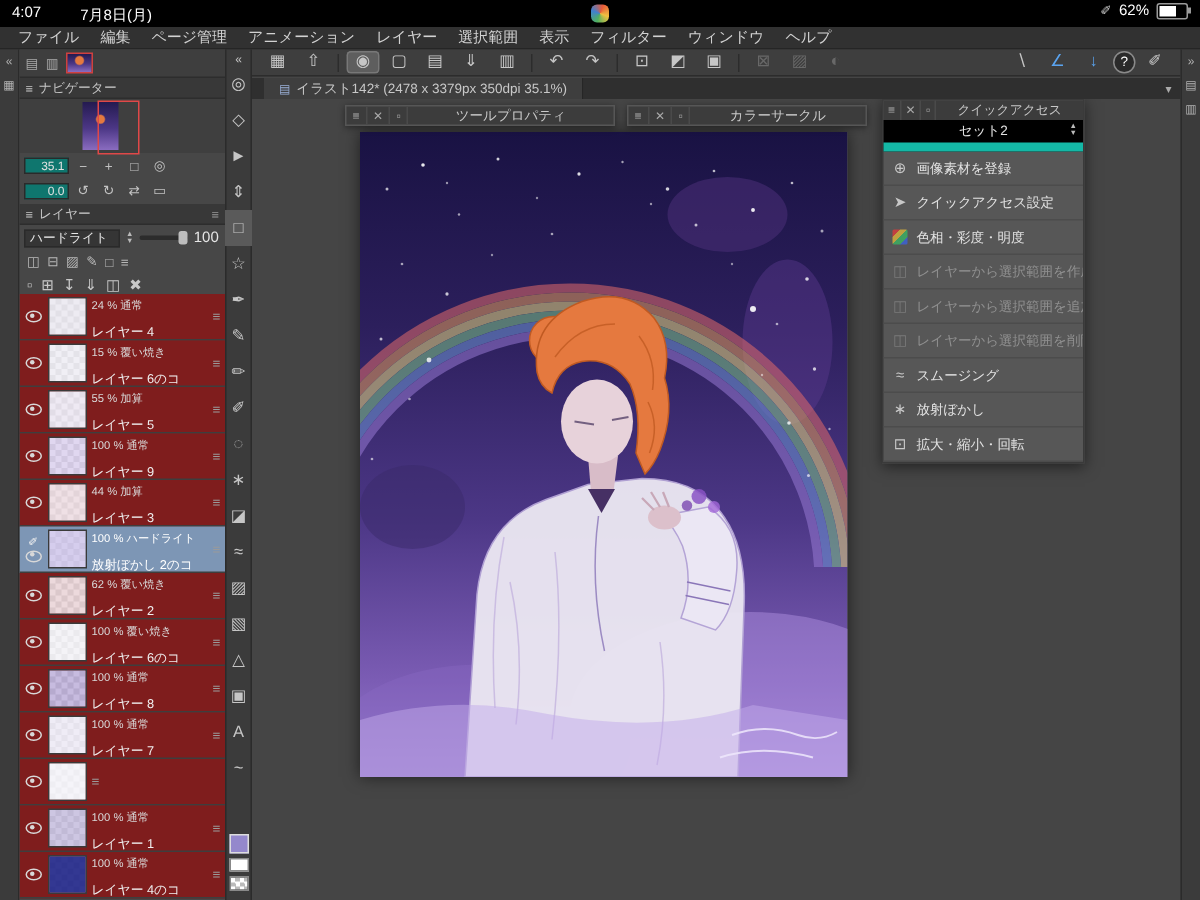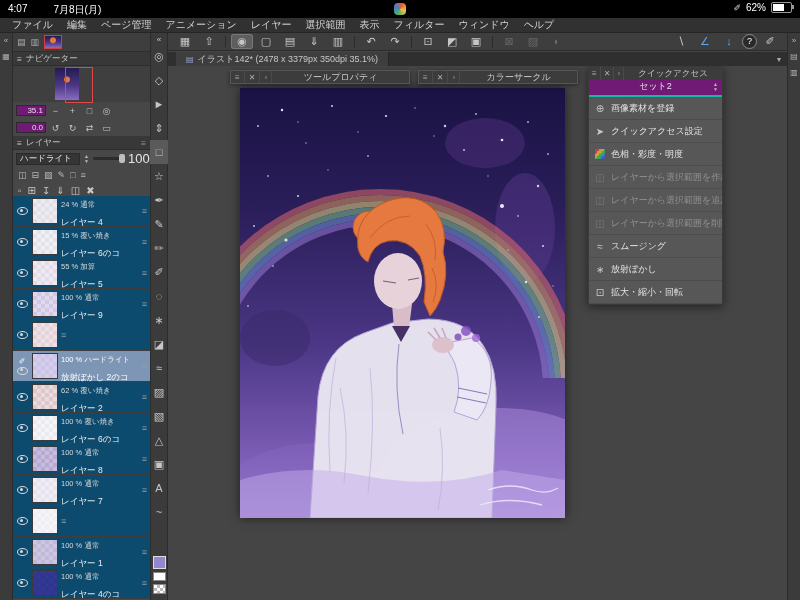--- a/index.html
+++ b/index.html
@@ -42,36 +42,36 @@
   .ptab-thumb{width:18px;height:14px;border:1px solid #d04040;box-sizing:border-box}
   .phead{height:13px;background:#383838;border-bottom:1px solid #2d2d2d;display:flex;align-items:center;gap:4px;
          padding:0 4px;font-size:8.5px;color:#c6c6c6}
   .phead .sp{margin-left:auto;color:#999}
   .mini{background:radial-gradient(circle at 50% 36%,#e5793f 0 2.5px,rgba(0,0,0,0) 3.5px),
              linear-gradient(180deg,#241a50 0%,#4c3786 55%,#8a6cc0 100%)}
   .nav-view{height:36px;background:#3f3f3f;position:relative}
   .nav-thumb{position:absolute;left:42px;top:2px;width:24px;height:32px}
   .nav-frame{position:absolute;left:52px;top:1px;width:26px;height:34px;border:1px solid #e04848}
   .nav-ctl{height:17px;display:flex;align-items:center;gap:2px;padding:0 3px;color:#c2c2c2}
-  .nav-val{width:30px;height:11px;background:#701a75;border:1px solid #2a2a2a;font-size:8px;color:#e2e2e2;
+  .nav-val{width:30px;height:11px;background:#0f766e;border:1px solid #2a2a2a;font-size:8px;color:#e2e2e2;
            display:flex;align-items:center;justify-content:flex-end;padding-right:2px;box-sizing:border-box}
   .nci{width:15px;text-align:center;font-size:9px}
   .blendrow{height:17px;display:flex;align-items:center;gap:3px;padding:0 3px}
   .blend-select{width:64px;height:12px;background:#353535;border:1px solid #2a2a2a;font-size:8.5px;color:#e6e6e6;
                 display:flex;align-items:center;padding:0 3px;box-sizing:border-box;white-space:nowrap;overflow:hidden}
   .spin{font-size:5px;width:7px;line-height:5px;color:#bbb;word-break:break-all;text-align:center}
   .oslider{flex:1;height:3px;background:#2c2c2c;border-radius:2px;position:relative}
   .oslider i{position:absolute;right:0;top:-3px;width:6px;height:9px;background:#bdbdbd;border-radius:2px}
-  .oval{font-size:13px;color:#e6e6e6;width:19px;text-align:center}
+  .oval{font-size:10px;color:#e6e6e6;width:19px;text-align:center}
   .lockrow{height:15px;display:flex;align-items:center;gap:5px;padding:0 5px;font-size:9px;color:#b8b8b8}
   .cmdrow{height:17px;display:flex;align-items:center;gap:6px;padding:0 5px;font-size:10px;color:#c8c8c8;border-bottom:1px solid #3a3a3a}
   
   .layers{position:absolute;left:0;right:0;top:163px;bottom:0;background:#484848}
   .lrow{height:31px;display:flex;align-items:center;gap:3px;padding:0 2px;border-bottom:1px solid #3e3e3e;
-        box-sizing:border-box;background:#0c4a6e}
+        box-sizing:border-box;background:#7f1d1d}
   .lrow.selected{background:#7d96b5}
   .lgut{width:14px;display:flex;flex-direction:column;align-items:center;gap:1px;flex:none}
   .eye{width:9px;height:6px;border:1px solid #d8d8d8;border-radius:50%;position:relative}
   .eye::after{content:'';position:absolute;left:2px;top:.5px;width:3px;height:3px;background:#d8d8d8;border-radius:50%}
   .penmark{font-size:8px;color:#f0f0f0;line-height:8px}
   .lthumb{width:26px;height:26px;position:relative;flex:none;border:1px solid #3a3a3a;box-sizing:border-box;
           background:repeating-conic-gradient(#c8c8c8 0 25%,#f2f2f2 0 50%) 0 0/8px 8px}
   .lthumb i{position:absolute;left:0;top:0;right:0;bottom:0}
   .ltext{flex:1;min-width:0}
   .l1{font-size:7.5px;color:#d8d8d8;white-space:nowrap;overflow:hidden}
@@ -104,22 +104,22 @@
   .fbar .fi{font-size:8px;color:#aaa;padding:0 4px;border-right:1px solid #4a4a4a;height:100%;display:flex;align-items:center}
   .fbar .ft{flex:1;text-align:center;white-space:nowrap;overflow:hidden}
   #tool-prop{left:62px;top:4px;width:180px}
   #color-circle{left:250px;top:4px;width:160px}
   
   .qa{position:absolute;left:420px;top:0;width:133px;background:#575757;border:1px solid #3a3a3a;
       box-shadow:0 2px 9px rgba(0,0,0,.5)}
   .qa-head{height:13px;background:#3c3c3c;display:flex;align-items:center;font-size:8.5px;color:#c8c8c8}
   .qa-head .fi{font-size:8px;color:#aaa;padding:0 3px;border-right:1px solid #4a4a4a;height:100%;display:flex;align-items:center}
   .qa-head .ft{flex:1;text-align:center}
-  .qa-set{height:15px;background:#701a75;display:flex;align-items:flex-start;justify-content:center;font-size:9px;color:#e2e2e2;
-          border-bottom:2px solid #14b8a6;position:relative}
+  .qa-set{height:15px;background:#000000;display:flex;align-items:center;justify-content:center;font-size:9px;color:#e2e2e2;
+          border-bottom:6px solid #14b8a6;position:relative}
   .qa-set .spin{position:absolute;right:3px;top:2px}
   .qa-item{height:22px;display:flex;align-items:center;gap:5px;padding:0 5px;border-bottom:1px solid #4c4c4c;
            font-size:9px;color:#e2e2e2;white-space:nowrap;overflow:hidden}
   .qa-item .qicon{width:12px;text-align:center;font-size:10px;color:#c8c8c8;flex:none}
   .qa-item.disabled{color:#909090}
   .qa-item.disabled .qicon{color:#7a7a7a}
   .qicon.hsv{background:linear-gradient(135deg,#c04040 25%,#c0a040 25% 50%,#40a060 50% 75%,#4060c0 75%);
              color:transparent;height:10px;line-height:10px;border-radius:1px;width:10px;margin:0 1px}
 </style>
 </head>
@@ -276,20 +276,24 @@
       <span class="lgrip">≡</span>
     </div>
 
     <div class="lrow">
       <span class="lgut">
           <span class="eye"></span>
         </span>
       <span class="lthumb">
           <i style="background: rgba(238, 216, 224, 0.7);"></i>
         </span>
+      <span class="ltext">
+        <span class="l1"><span>44 %</span> <span>加算</span></span>
+        <span class="l2">レイヤー 3</span>
+      </span>
       <span class="lgrip">≡</span>
     </div>
 
     <div class="lrow selected">
       <span class="lgut">
         <span class="penmark">✐</span>
         <span class="eye"></span>
       </span>
       <span class="lthumb">
           <i style="background: rgba(205, 195, 235, 0.8);"></i>

